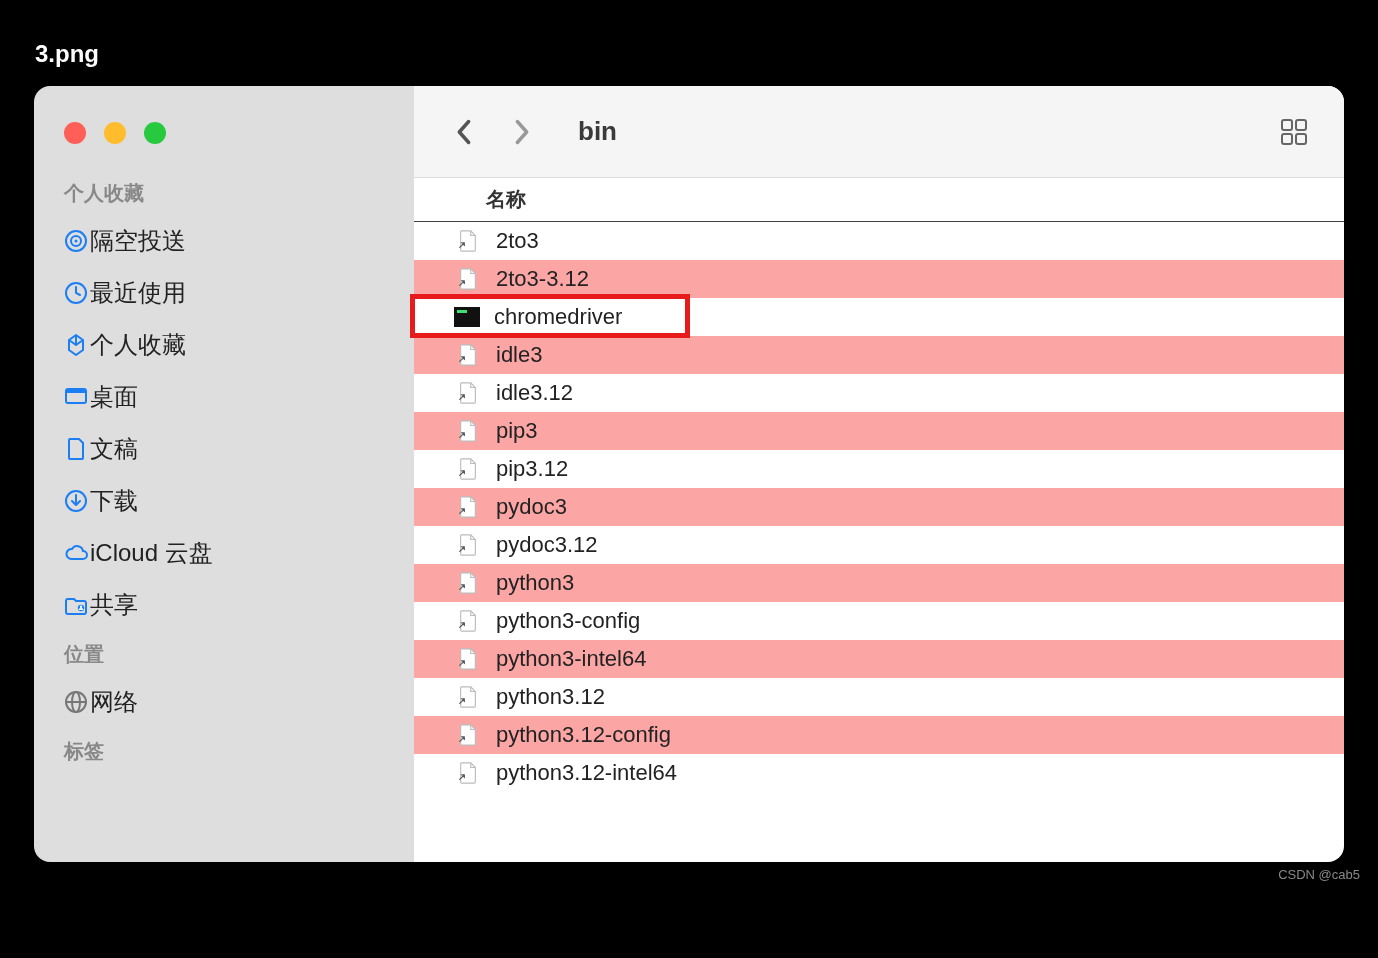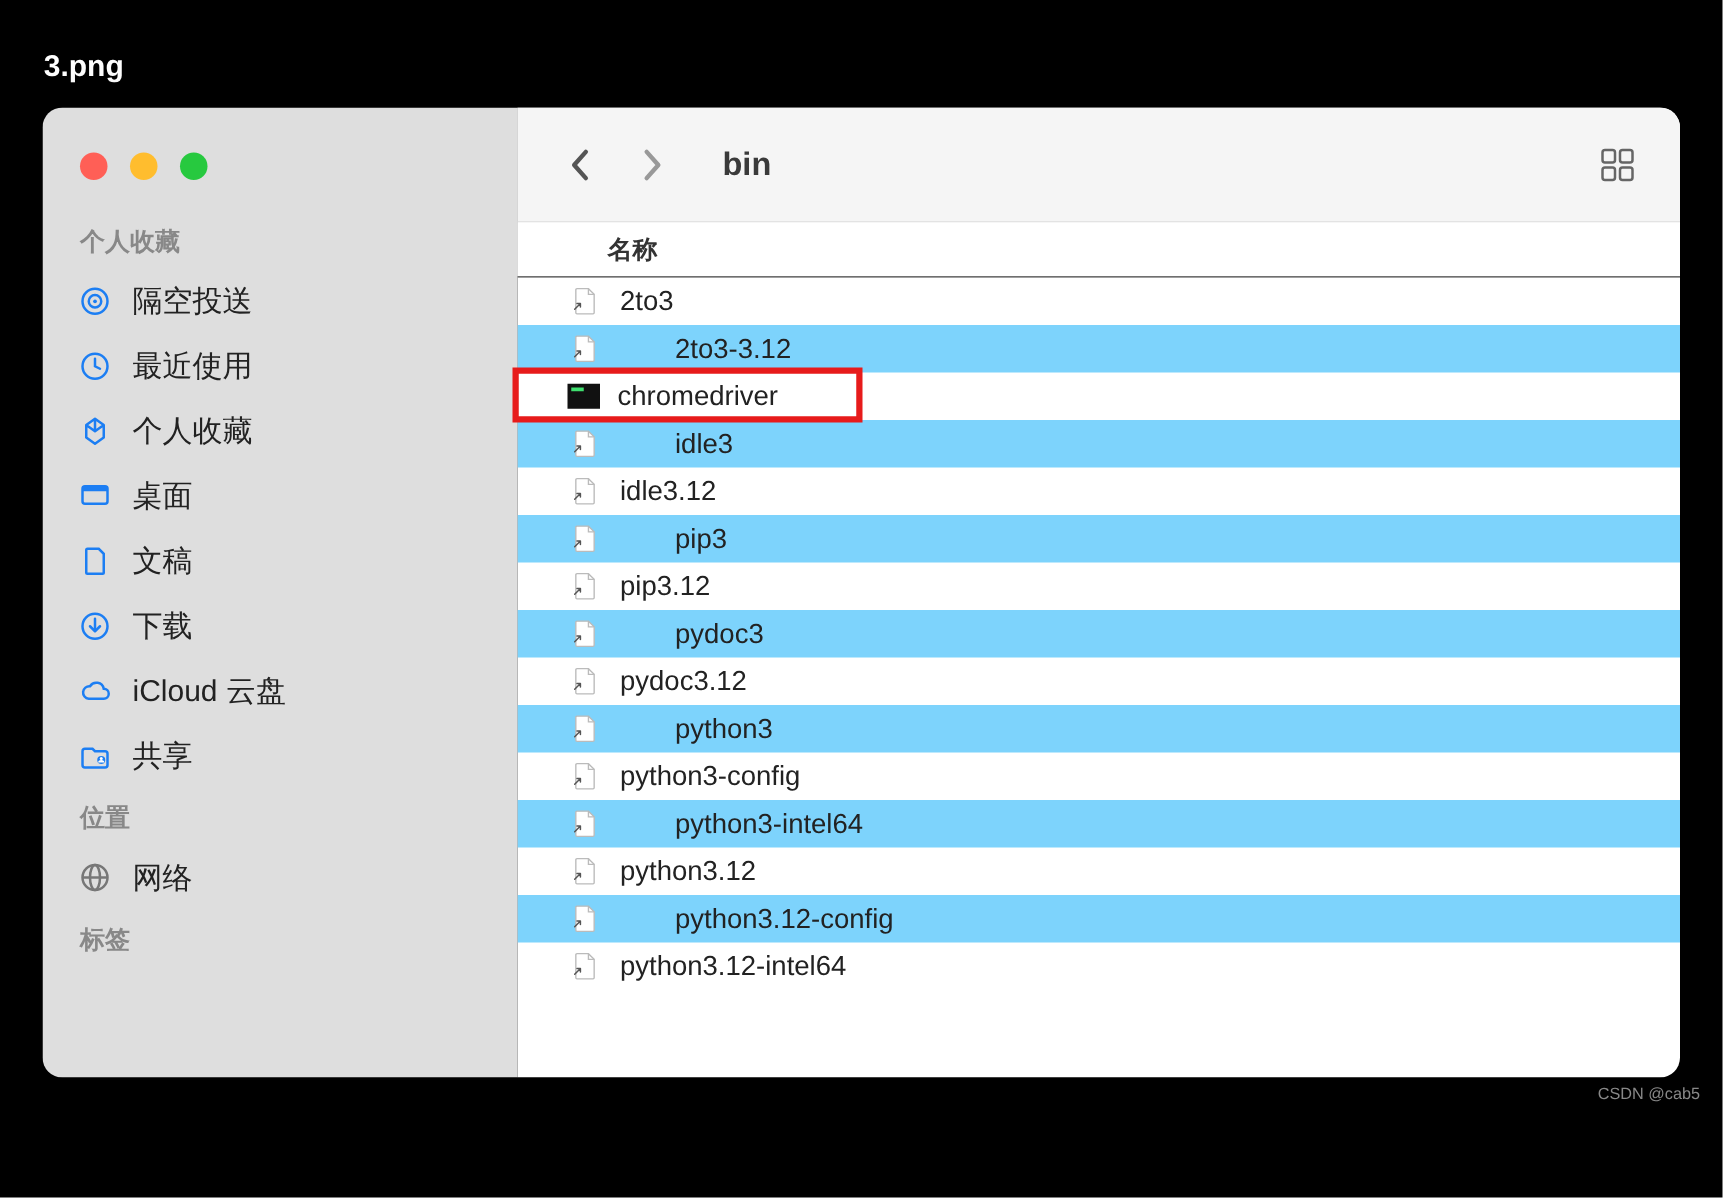--- a/index.html
+++ b/index.html
@@ -56,21 +56,21 @@
     font-weight: 600;
     padding: 10px 0 8px 30px;
   }
   .side-item {
     display: flex;
     align-items: center;
     padding: 10px 0 10px 28px;
     font-size: 24px;
     color: #222;
     cursor: default;
-    gap: 16px;
+    gap: 0;
   }
   .side-icon {
     width: 28px;
     height: 28px;
     display: flex;
     align-items: center;
     justify-content: center;
     color: #1c7ef3;
   }
   .side-icon svg { width: 26px; height: 26px; }
@@ -131,21 +131,21 @@
   }
   .file-row {
     height: 38px;
     display: flex;
     align-items: center;
     padding-left: 40px;
     font-size: 22px;
     color: #222;
     position: relative;
   }
-  .file-row.alt { background: #7dd3fc; gap: 44px; }
+  .file-row.alt { background: #fca5a5; }
   .file-row .icon {
     width: 28px;
     height: 28px;
     margin-right: 14px;
     display: flex;
     align-items: center;
     justify-content: center;
   }
   .file-row .icon.doc svg { width: 22px; height: 26px; }
   .file-row .icon.exec {

